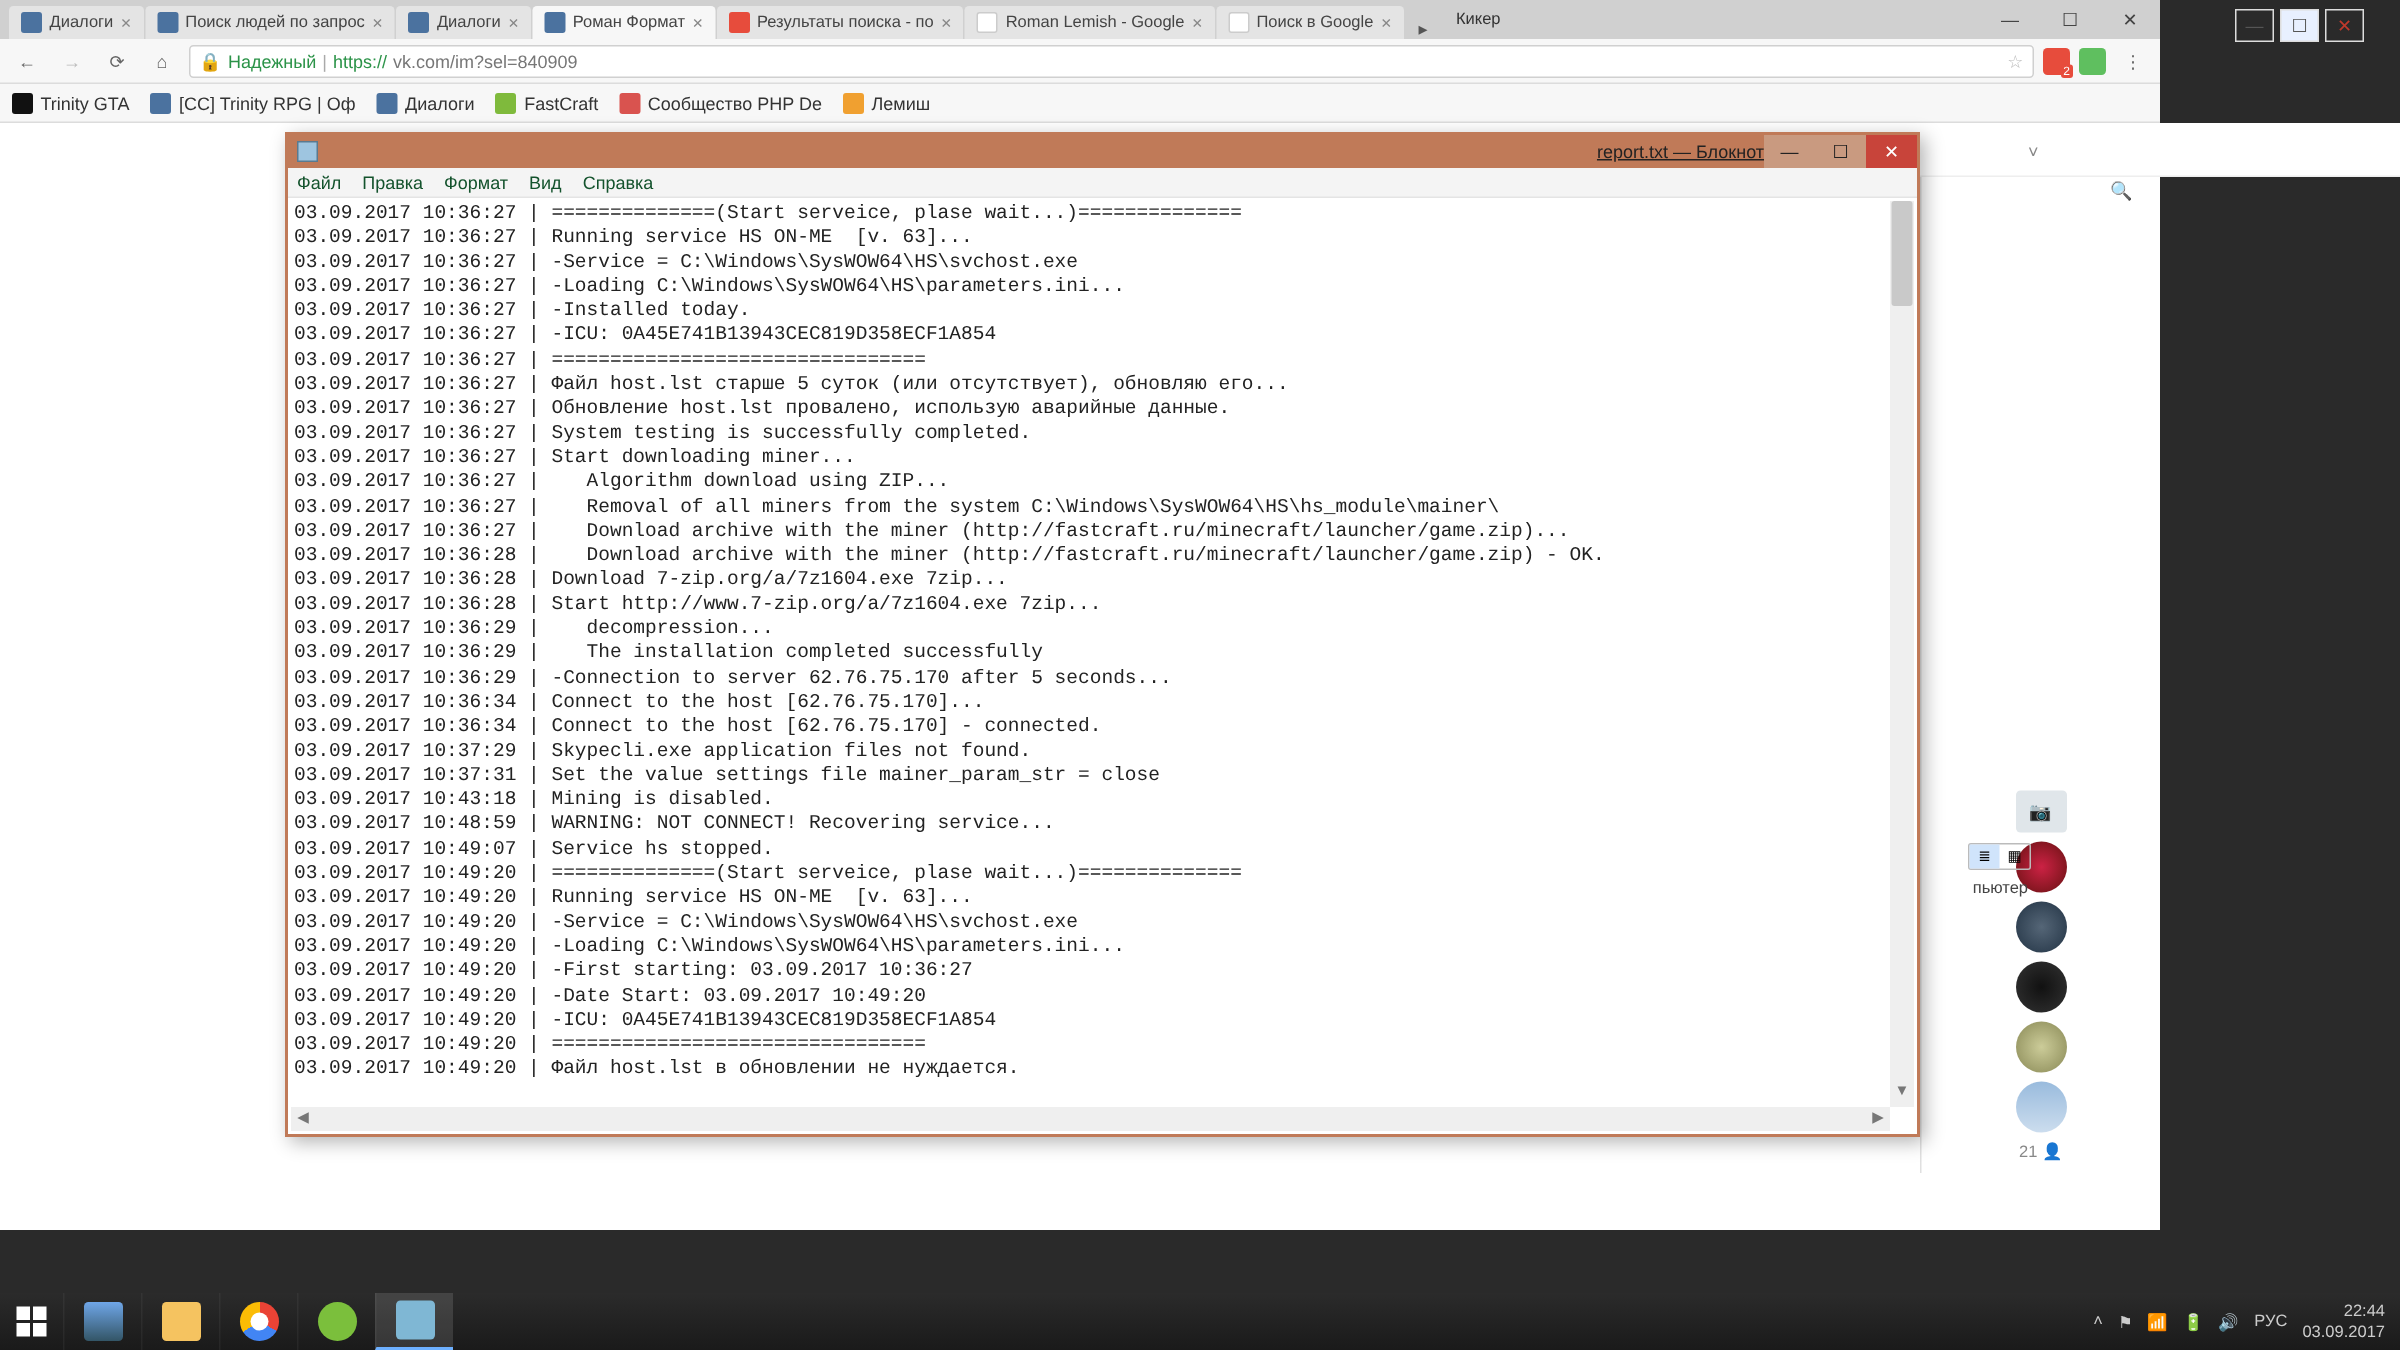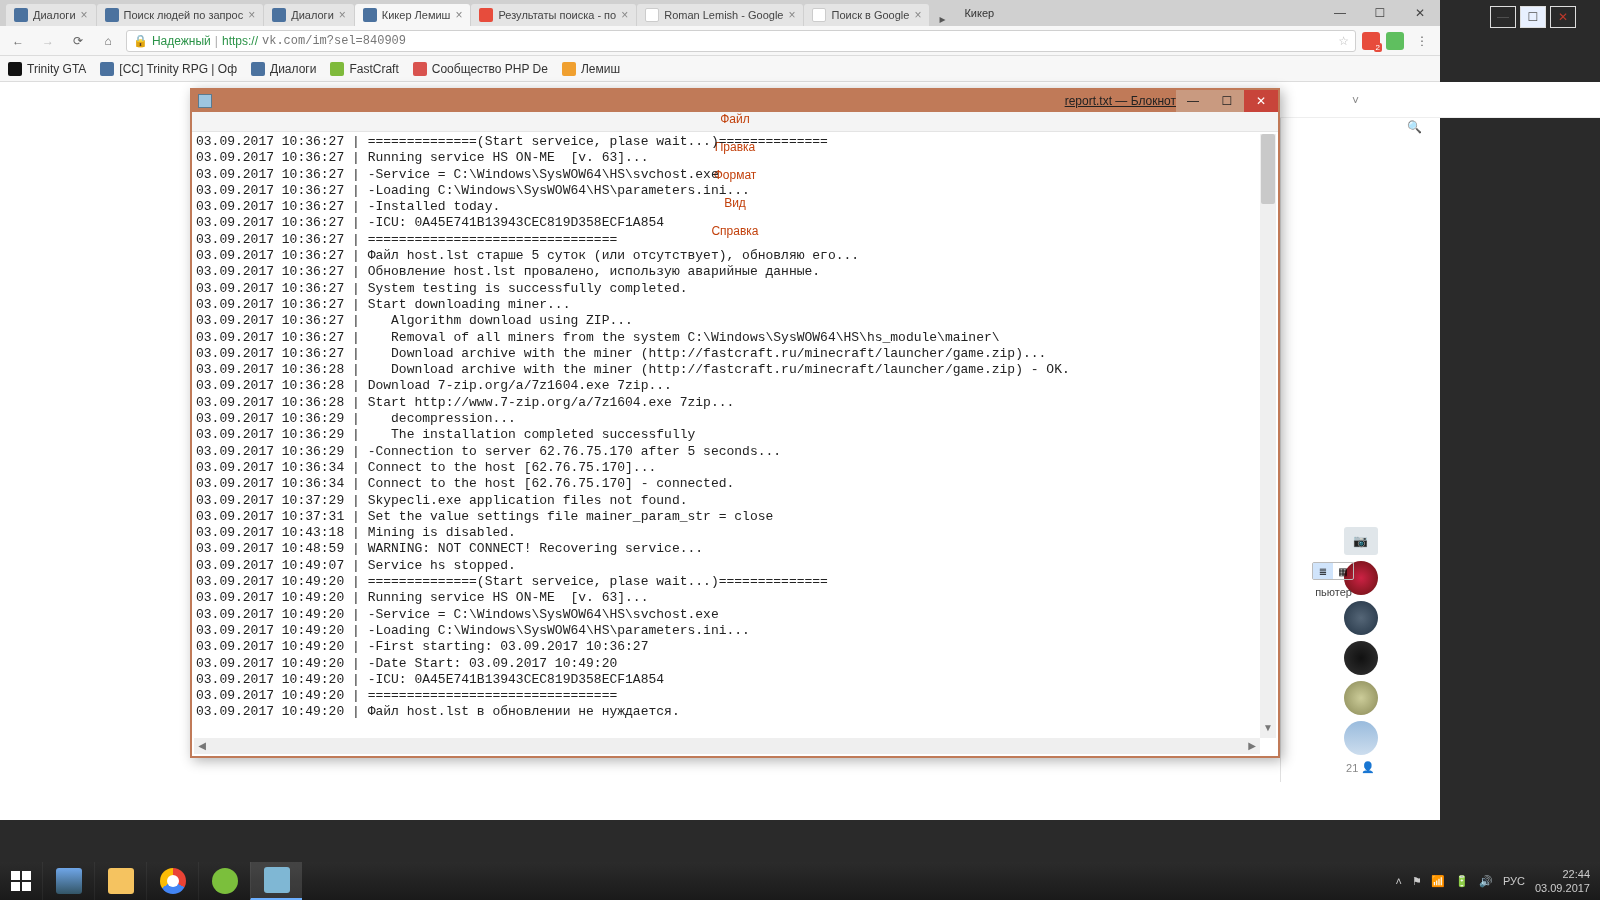--- a/index.html
+++ b/index.html
@@ -49,21 +49,21 @@
   .nav-btn { width:24px; height:24px; text-align:center; line-height:24px;
     color:#666; border-radius:3px; }
   .nav-btn.disabled { color:#bbb; }
   .addr {
     flex:1; height:22px; background:#fff; border:1px solid #d0d0d0;
     border-radius:3px; display:flex; align-items:center; padding:0 6px;
     font-size:12px; color:#333; gap:4px;
   }
   .addr .lock { color:#2b9348; font-size:12px; }
   .addr .secure { color:#2b9348; }
-  .addr .url-grey { color:#777;font-family:Liberation Mono, monospace; }
+  .addr .url-grey { color:#777; }
   .ext-icn { width:18px; height:18px; border-radius:3px; }
   .ext-red { background:#E74C3C; position:relative; }
   .ext-red::after{content:"2"; position:absolute; right:-2px; bottom:-2px;
     background:#E74C3C; color:#fff; font-size:8px; padding:0 2px; border-radius:2px;}
   .ext-green { background:#5fbf5f; }
   .chrome-bookmarks {
     height: 26px; background:#f7f7f7; display:flex; align-items:center;
     padding:0 8px; gap:14px; font-size:12px; color:#333;
     border-bottom:1px solid #dcdcdc;
   }
@@ -114,21 +114,21 @@
   }
   .np-titlebar .np-icon{width:14px;height:14px;background:#9ec5e0;
     border:1px solid #5a7a90; margin-right:6px;}
   .np-titlebar .title{flex:1; text-align:right; color:#222;text-decoration:underline;}
   .np-winbtns{display:flex;}
   .np-winbtns div{width:34px;height:22px;text-align:center;line-height:22px;
     font-size:12px;}
   .np-min,.np-max{background:#c99a80;color:#222;}
   .np-close{background:#C8443A;color:#fff;}
   .np-menu{height:20px;background:#f4f4f4;display:flex;align-items:center;
-    padding:0 6px;gap:14px;font-size:12px;color:#c2410c;border-bottom:1px solid #e4e4e4;flex-direction:column;}
+    padding:0 6px;gap:14px;font-size:12px;color:#14532d;border-bottom:1px solid #e4e4e4;}
   .np-body{position:relative;height:calc(100% - 42px - 16px);overflow:hidden;
     font-family:Consolas,"Courier New",monospace;font-size:13px;
     line-height:16.3px;color:#222;padding:2px 4px;white-space:pre;}
   .np-scroll-v{position:absolute;right:2px;top:44px;width:16px;bottom:18px;
     background:#efefef;}
   .np-scroll-v .thumb{position:absolute;left:1px;right:1px;top:0;height:70px;
     background:#c9c9c9;border-radius:2px;}
   .np-scroll-v .arrow{position:absolute;left:0;right:0;height:16px;
     text-align:center;color:#777;font-size:10px;}
   .np-scroll-v .arrow.top{top:0;} .np-scroll-v .arrow.bot{bottom:0;}
@@ -187,21 +187,21 @@
         </div><div class="chrome-tab">
           <span class="favicon fv-vk"></span>
     <span>Поиск людей по запрос</span>
     <span class="close">×</span>
         </div><div class="chrome-tab">
           <span class="favicon fv-vk"></span>
     <span>Диалоги</span>
     <span class="close">×</span>
         </div><div class="chrome-tab active">
           <span class="favicon fv-vk"></span>
-    <span>Кикер Лемиш</span>
+    <span>Роман Формат</span>
     <span class="close">×</span>
         </div><div class="chrome-tab">
           <span class="favicon fv-gmail"></span>
     <span>Результаты поиска - по</span>
     <span class="close">×</span>
         </div><div class="chrome-tab">
           <span class="favicon fv-gplus"></span>
     <span>Roman Lemish - Google</span>
     <span class="close">×</span>
         </div><div class="chrome-tab">

